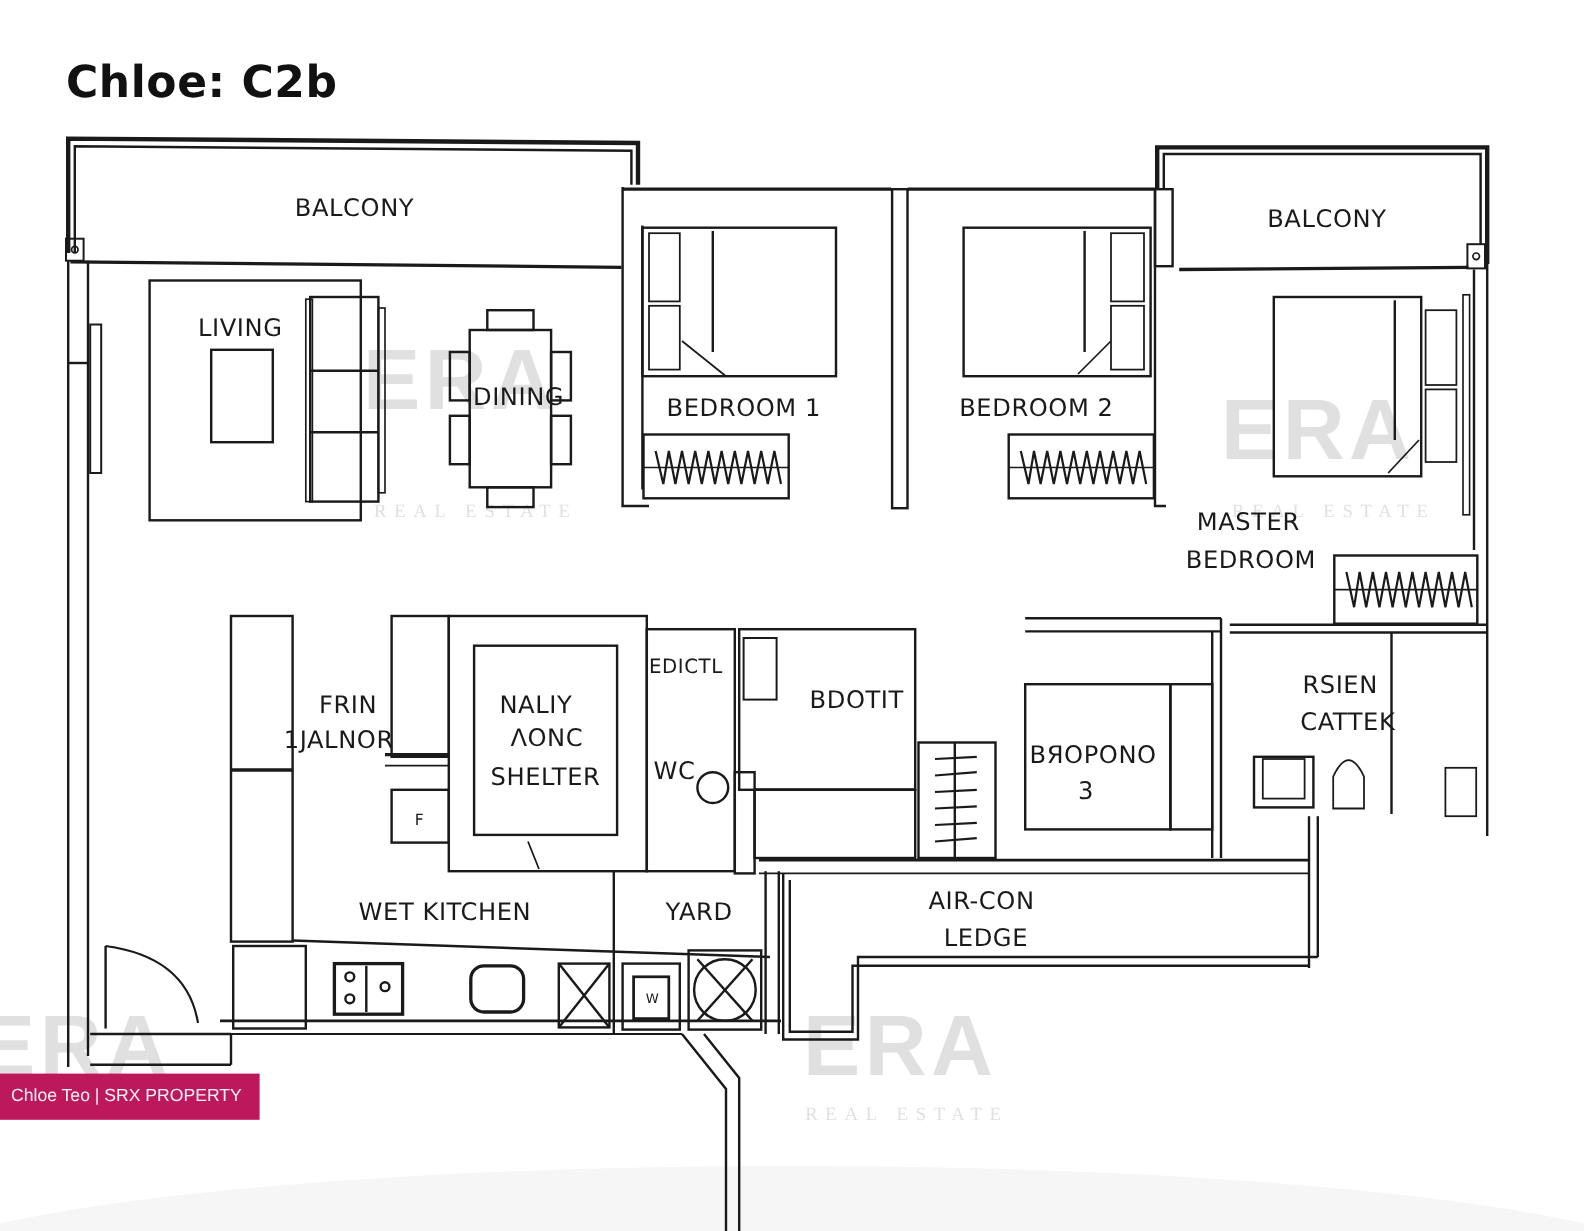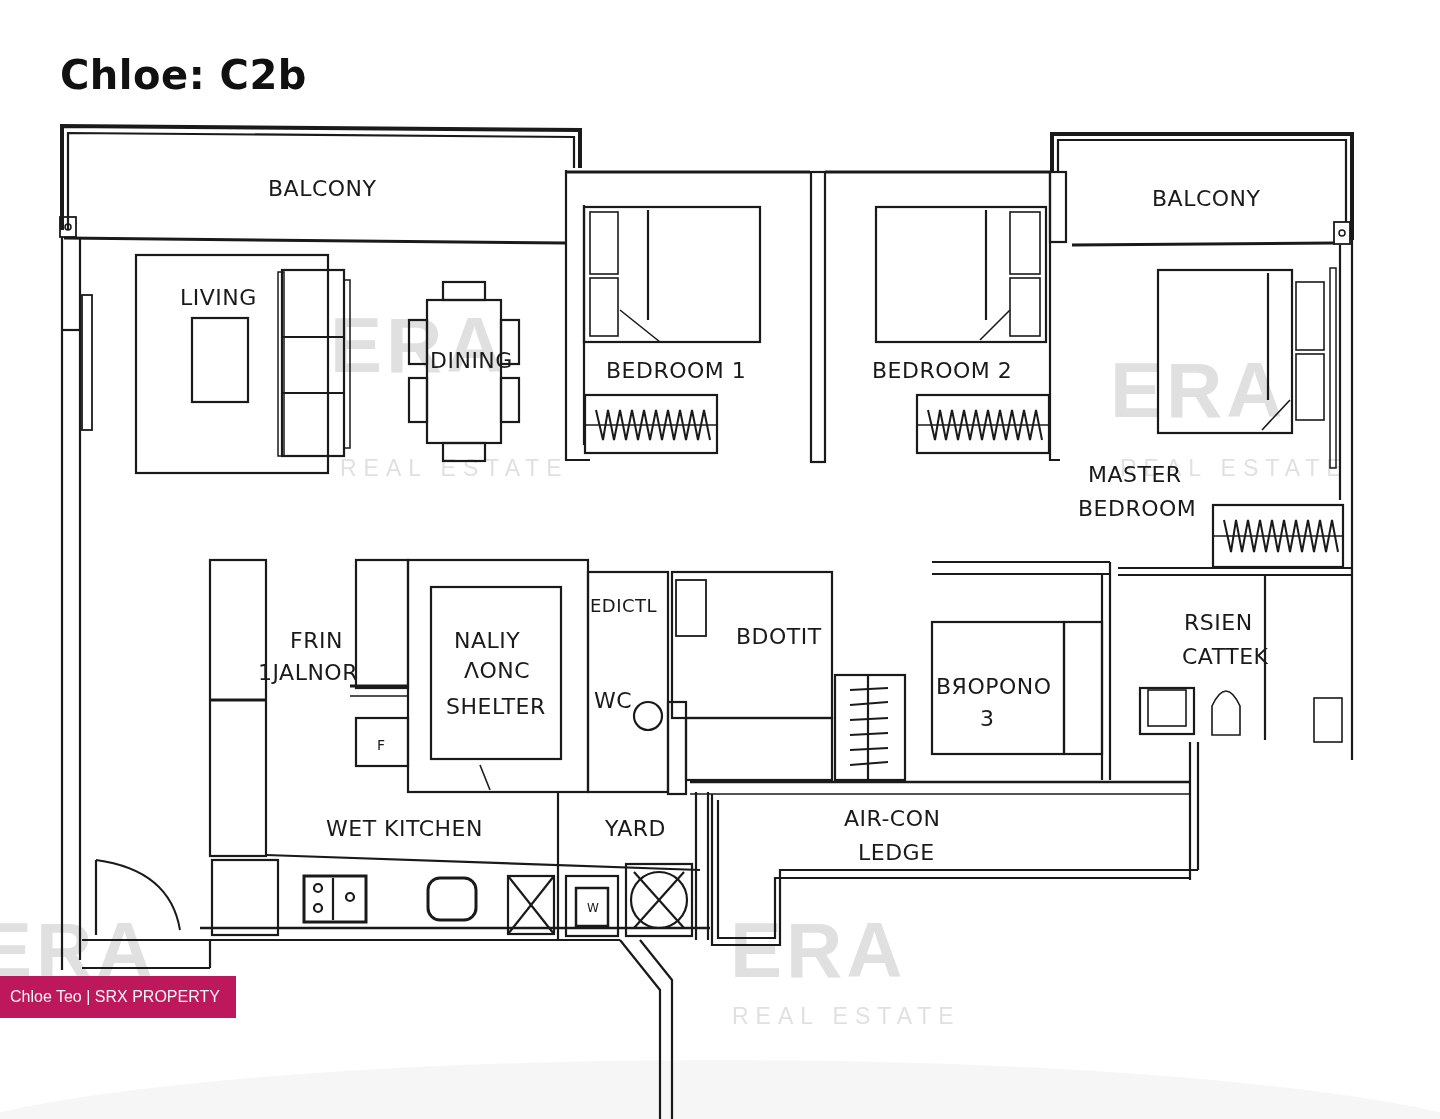--- a/index.html
+++ b/index.html
@@ -2,21 +2,21 @@
 <html><head>
 <meta charset="utf-8">
 <style>
   html, body { margin: 0; padding: 0; background: #ffffff; }
   body { width: 1440px; height: 1119px; position: relative; overflow: hidden; font-family: "DejaVu Sans", sans-serif; }
   .title { position: absolute; left: 60px; top: 52px; font-size: 40px; font-weight: bold; color: #111; font-family: "DejaVu Sans", sans-serif; letter-spacing: 0.5px; }
   svg.plan { position: absolute; left: 0; top: 0; }
   .lbl { font-family: "DejaVu Sans", sans-serif; font-size: 22px; fill: #1a1a1a; letter-spacing: 0.5px; }
   .wm { position: absolute; color: #c8c8c8; font-family: "Liberation Sans", sans-serif; font-weight: bold; opacity: 0.55; pointer-events: none; }
   .wm-big { font-size: 78px; letter-spacing: 4px; }
-  .wm-small { font-size: 23px; letter-spacing: 7px; font-weight: normal; }
+  .wm-small { font-size: 17px; letter-spacing: 7px; font-weight: normal; font-family: Liberation Serif, serif; }
   .credit { position: absolute; left: 0; top: 976px; width: 236px; height: 42px; background: #be185d; color: #f4f4f4; font-family: "Liberation Sans", sans-serif; font-size: 16px; line-height: 42px; padding-left: 10px; box-sizing: border-box; }
   .bottom-arc { position: absolute; left: -100px; top: 1060px; width: 1640px; height: 200px; border-radius: 50%; background: #f6f6f6; }
 </style>
 </head>
 <body>
 
 <div class="bottom-arc"></div>
 
 <div class="title">Chloe: C2b</div>
 

